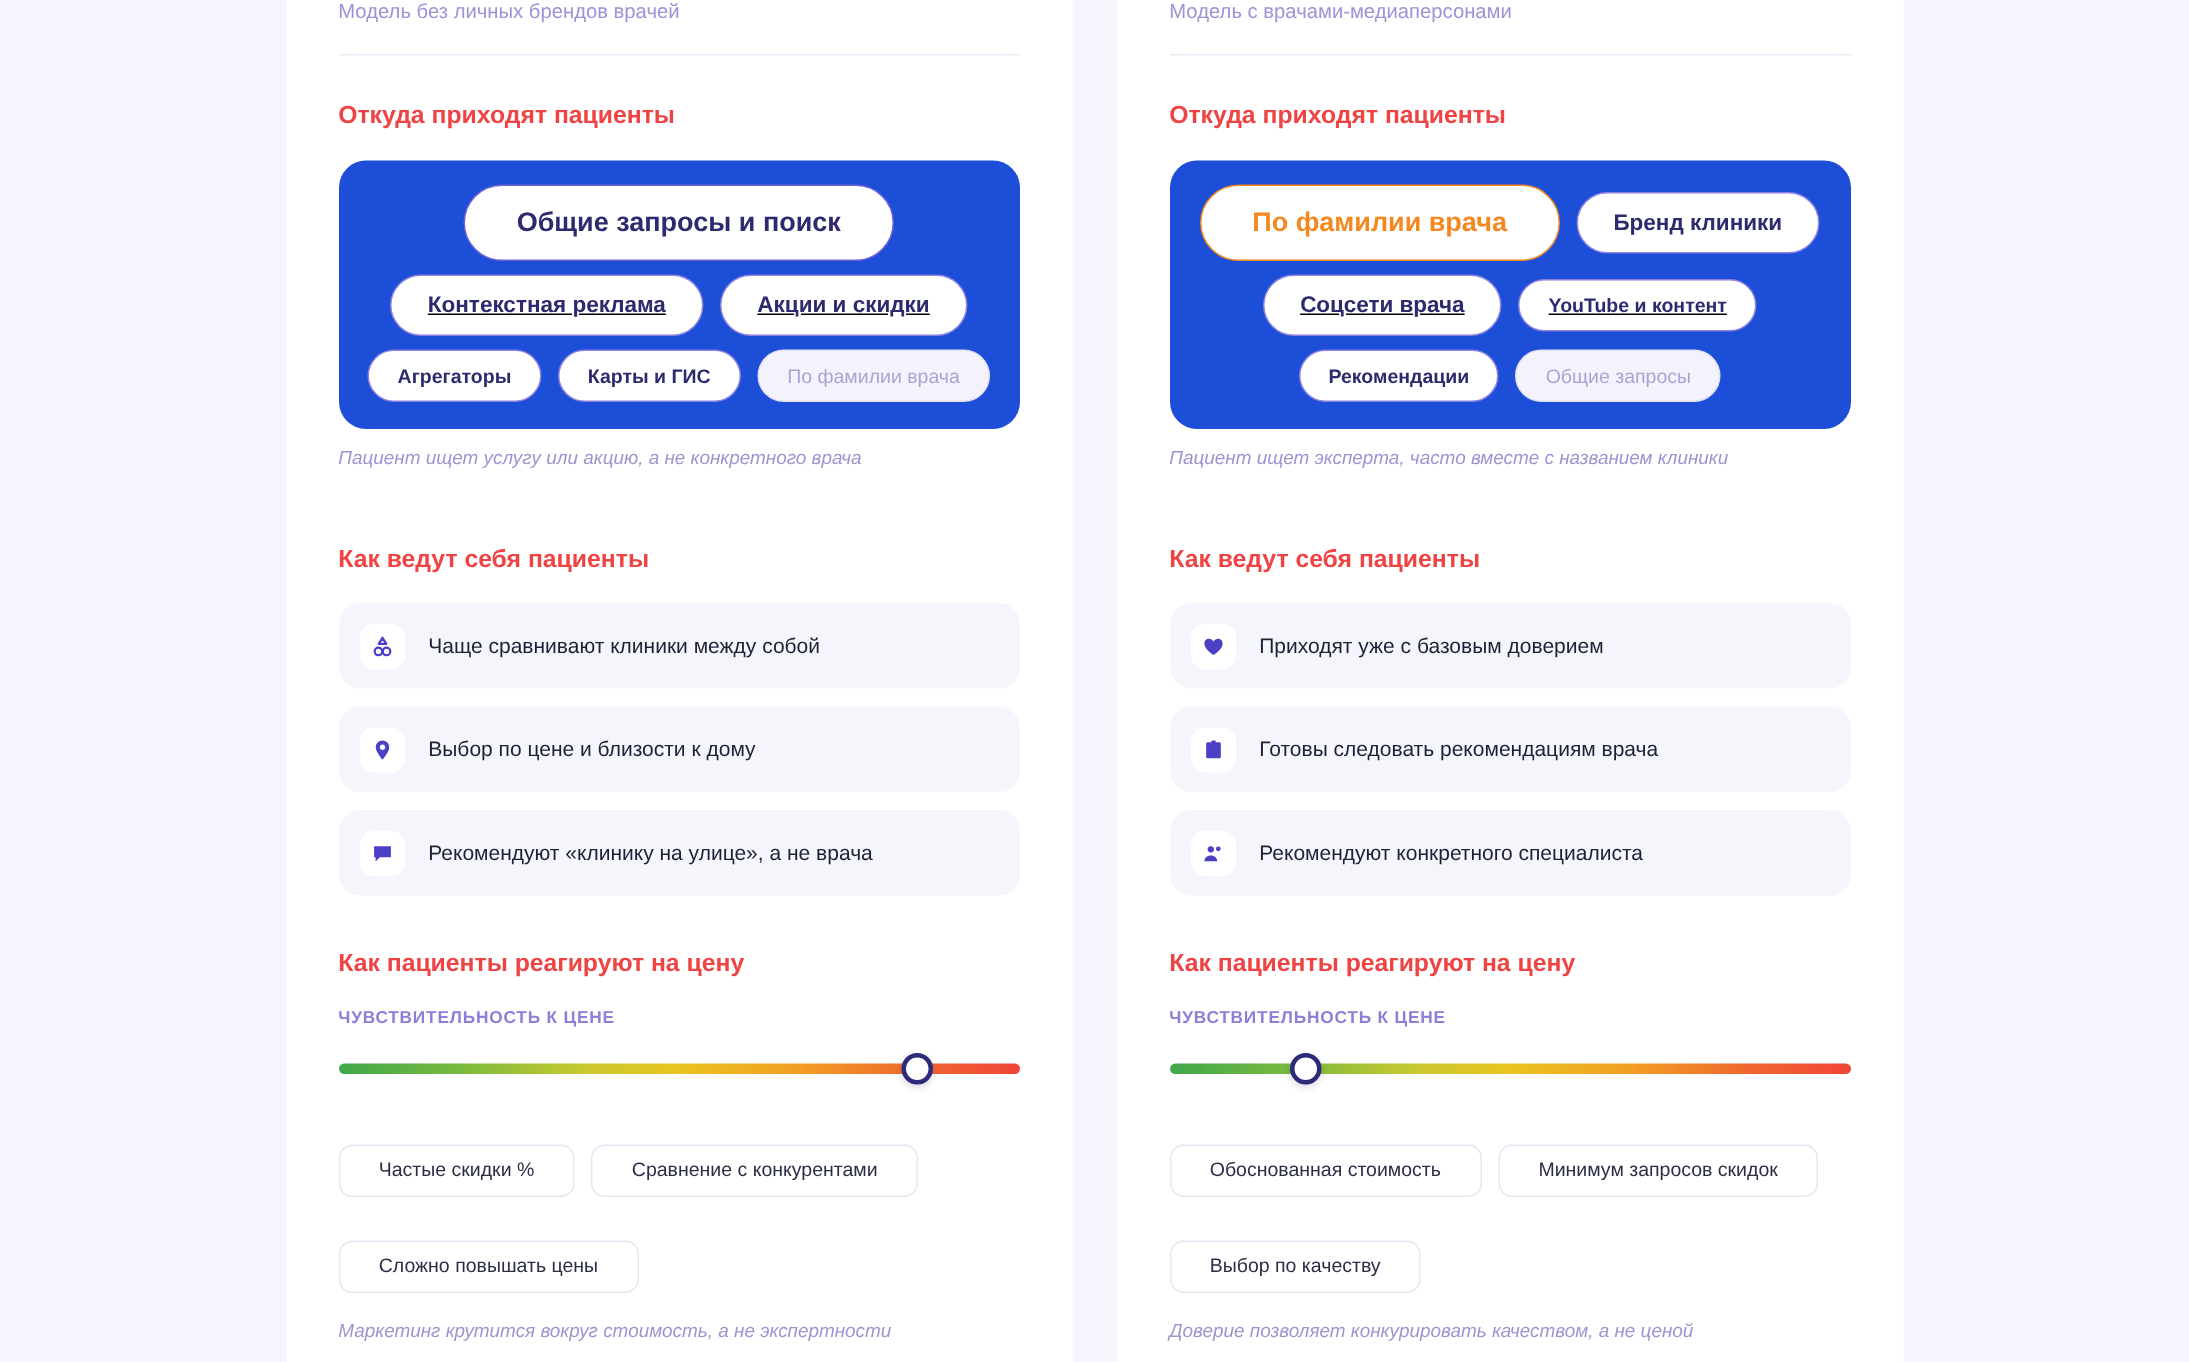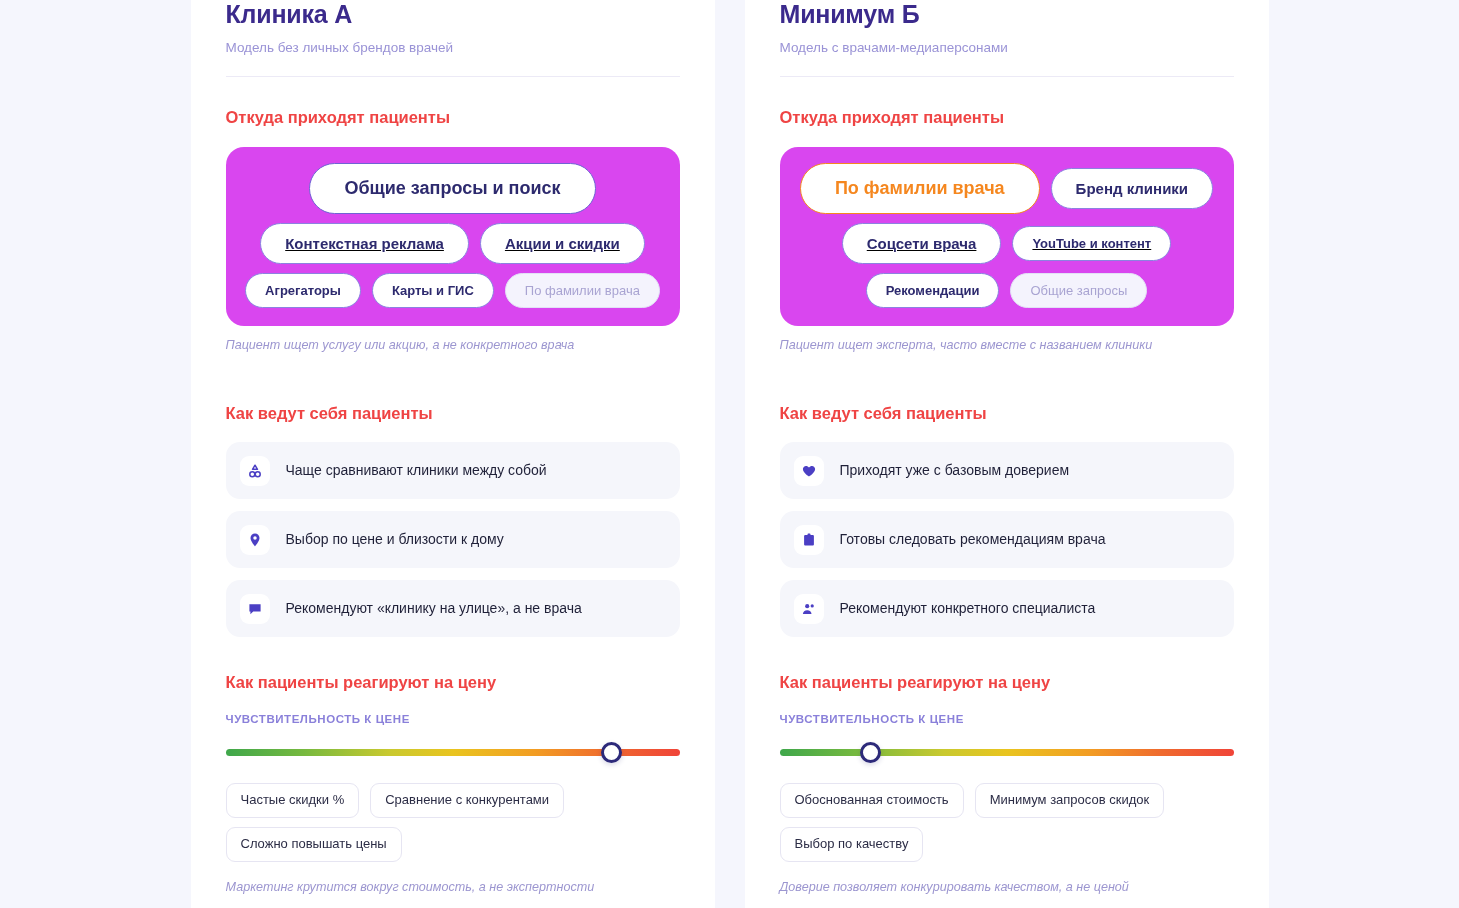--- a/index.html
+++ b/index.html
@@ -70,21 +70,21 @@
     margin: 0;
     line-height: 1.2;
   }
   .sec-sources { margin-top: 31px; }
   .sec-behavior { margin-top: 38px; }
   .sec-price { margin-top: 36px; }
 
   
   .cloud {
     margin-top: 19px;
-    background: #d946ef;
+    background: #1d4ed8;
     border-radius: 18px;
     padding: 16px 14px 18px;
     display: flex;
     flex-direction: column;
     align-items: center;
     gap: 9px;
   }
   .cloud-row {
     display: flex;
     gap: 11px;
@@ -221,25 +221,26 @@
   .pills {
     margin-top: 19px;
     display: flex;
     flex-wrap: wrap;
     gap: 9px 11px;
   }
   .pill {
     border: 1px solid #e6e5f2;
     background: #ffffff;
     border-radius: 9px;
-    padding: 9px 14px;
+    padding: 9px 26px;
     font-size: 13px;
     color: #2c2d46;
     white-space: nowrap;
     line-height: 1.15;
+    margin-top: 20px;
   }
   .price-note {
     margin-top: 17px;
     font-size: 12.6px;
     font-style: italic;
     color: #9c96d0;
     line-height: 1.3;
   }
 </style>
 </head>

